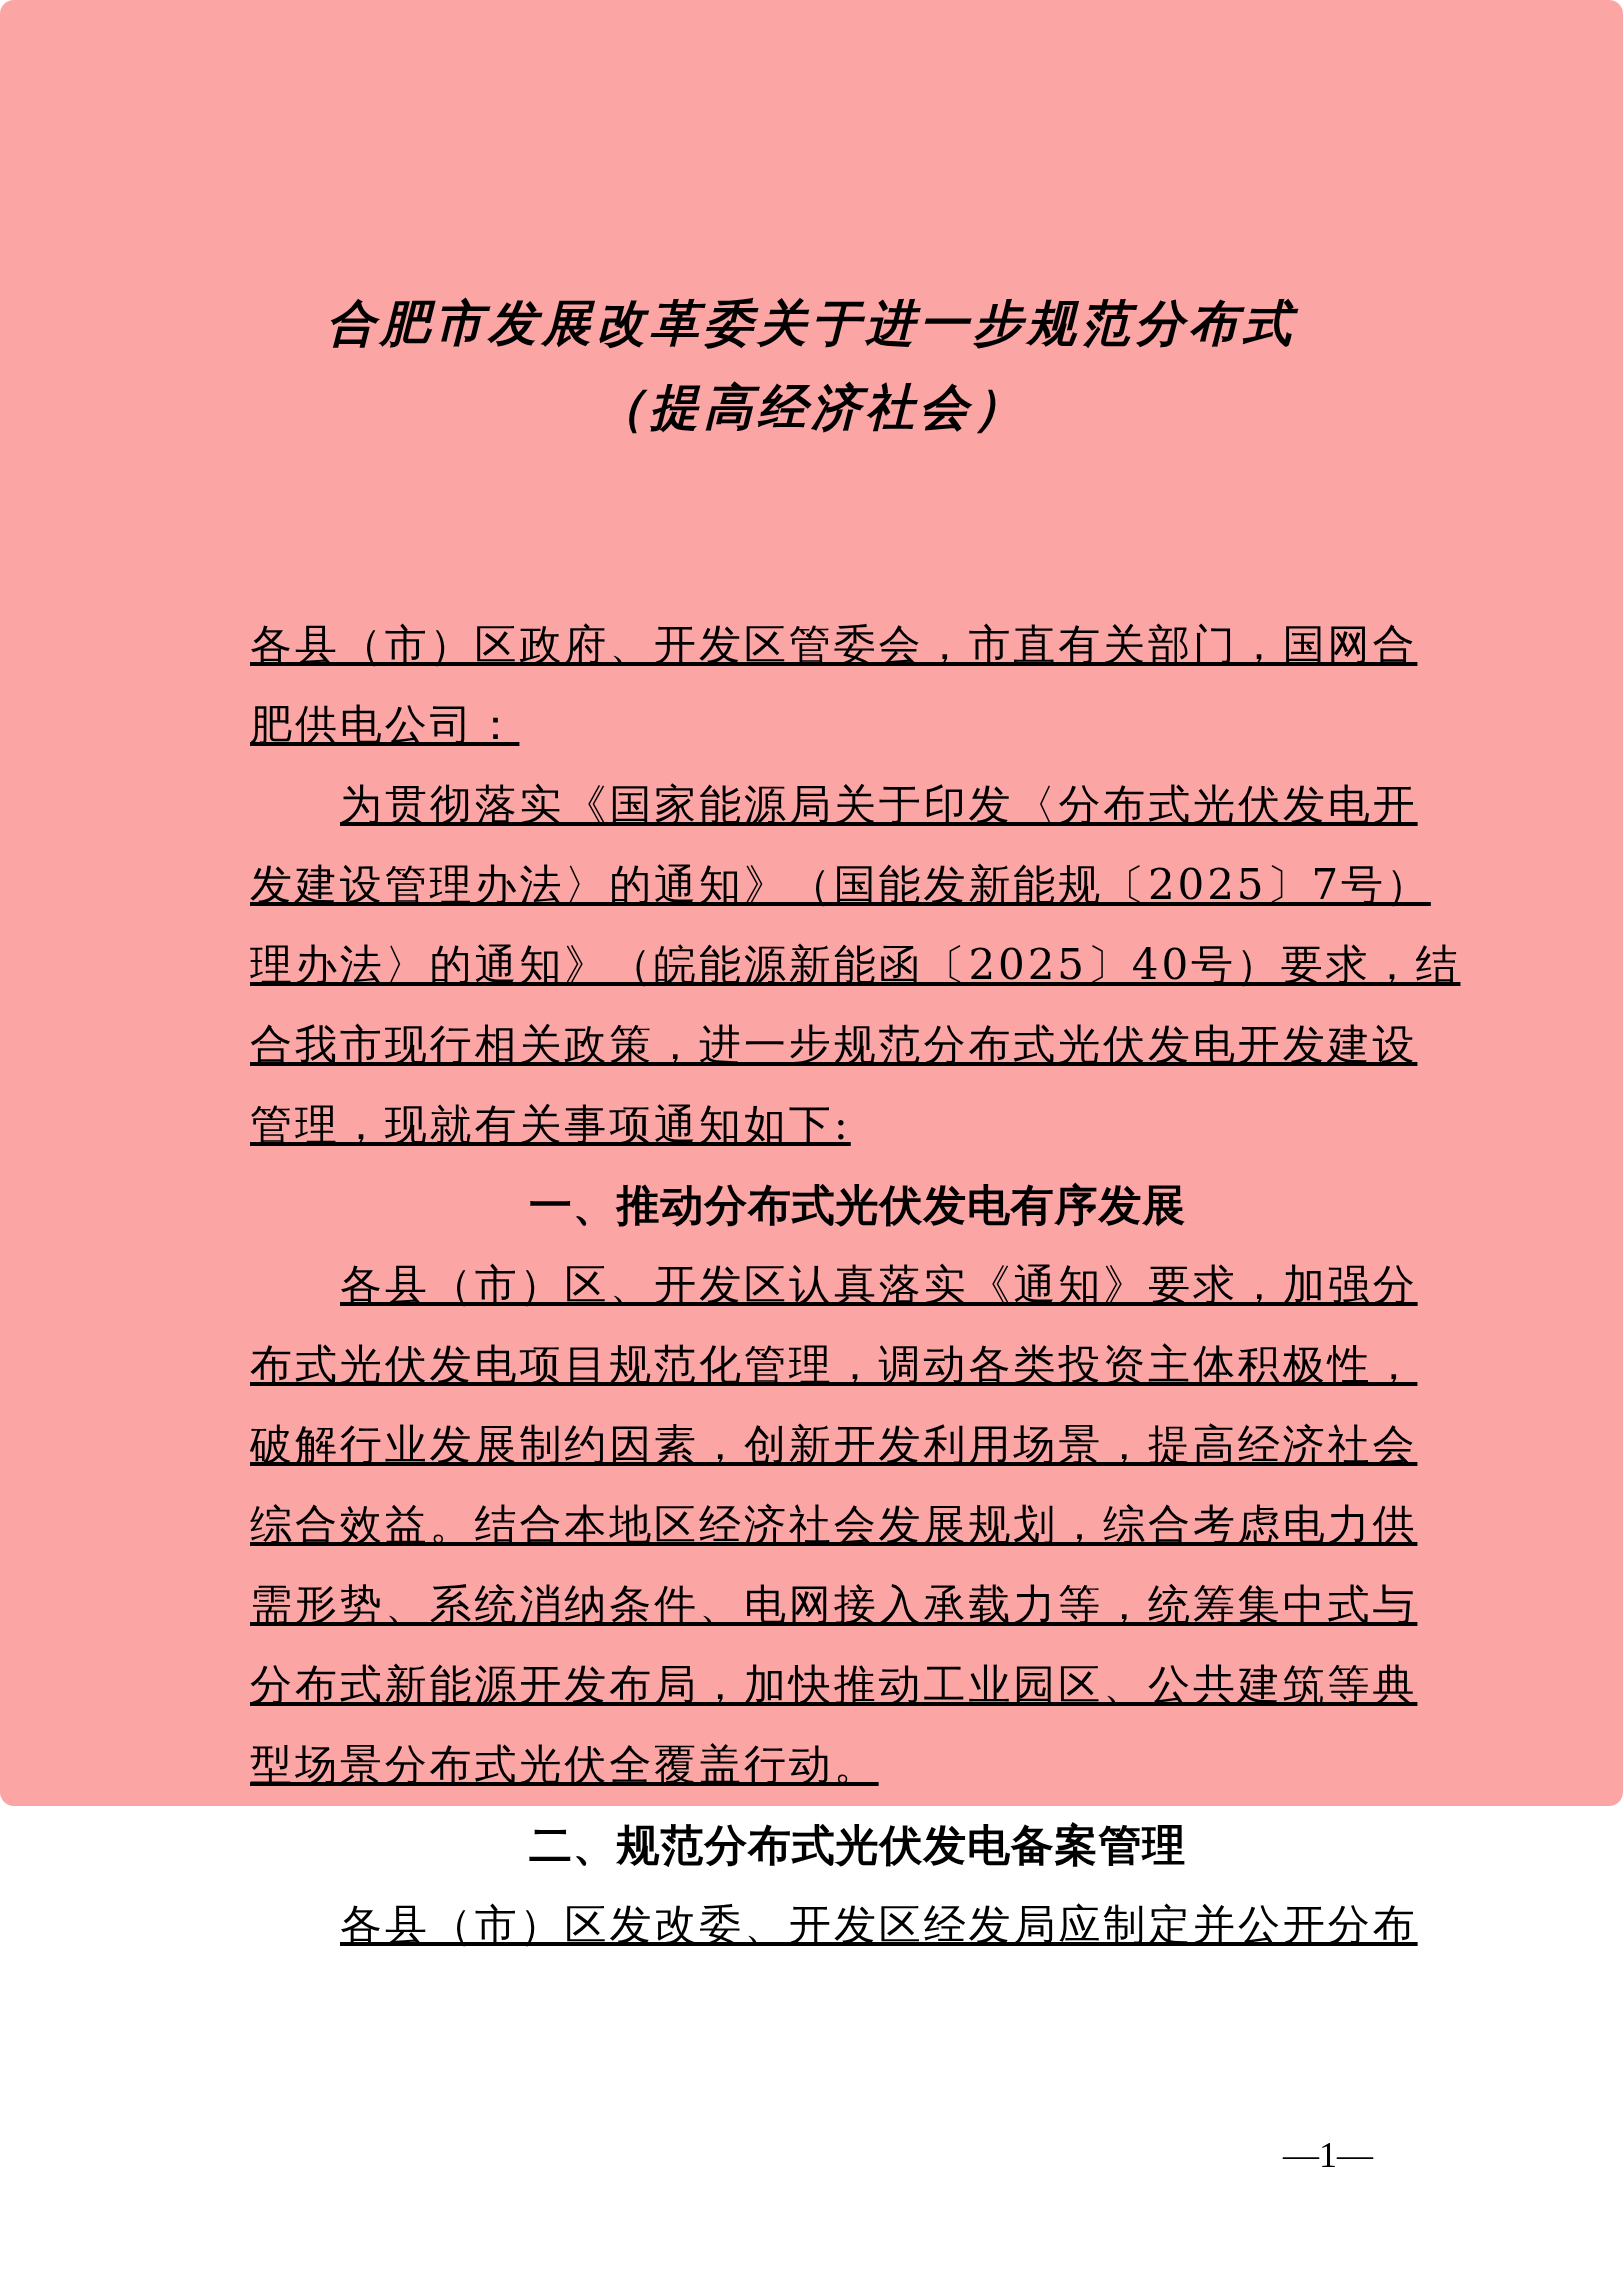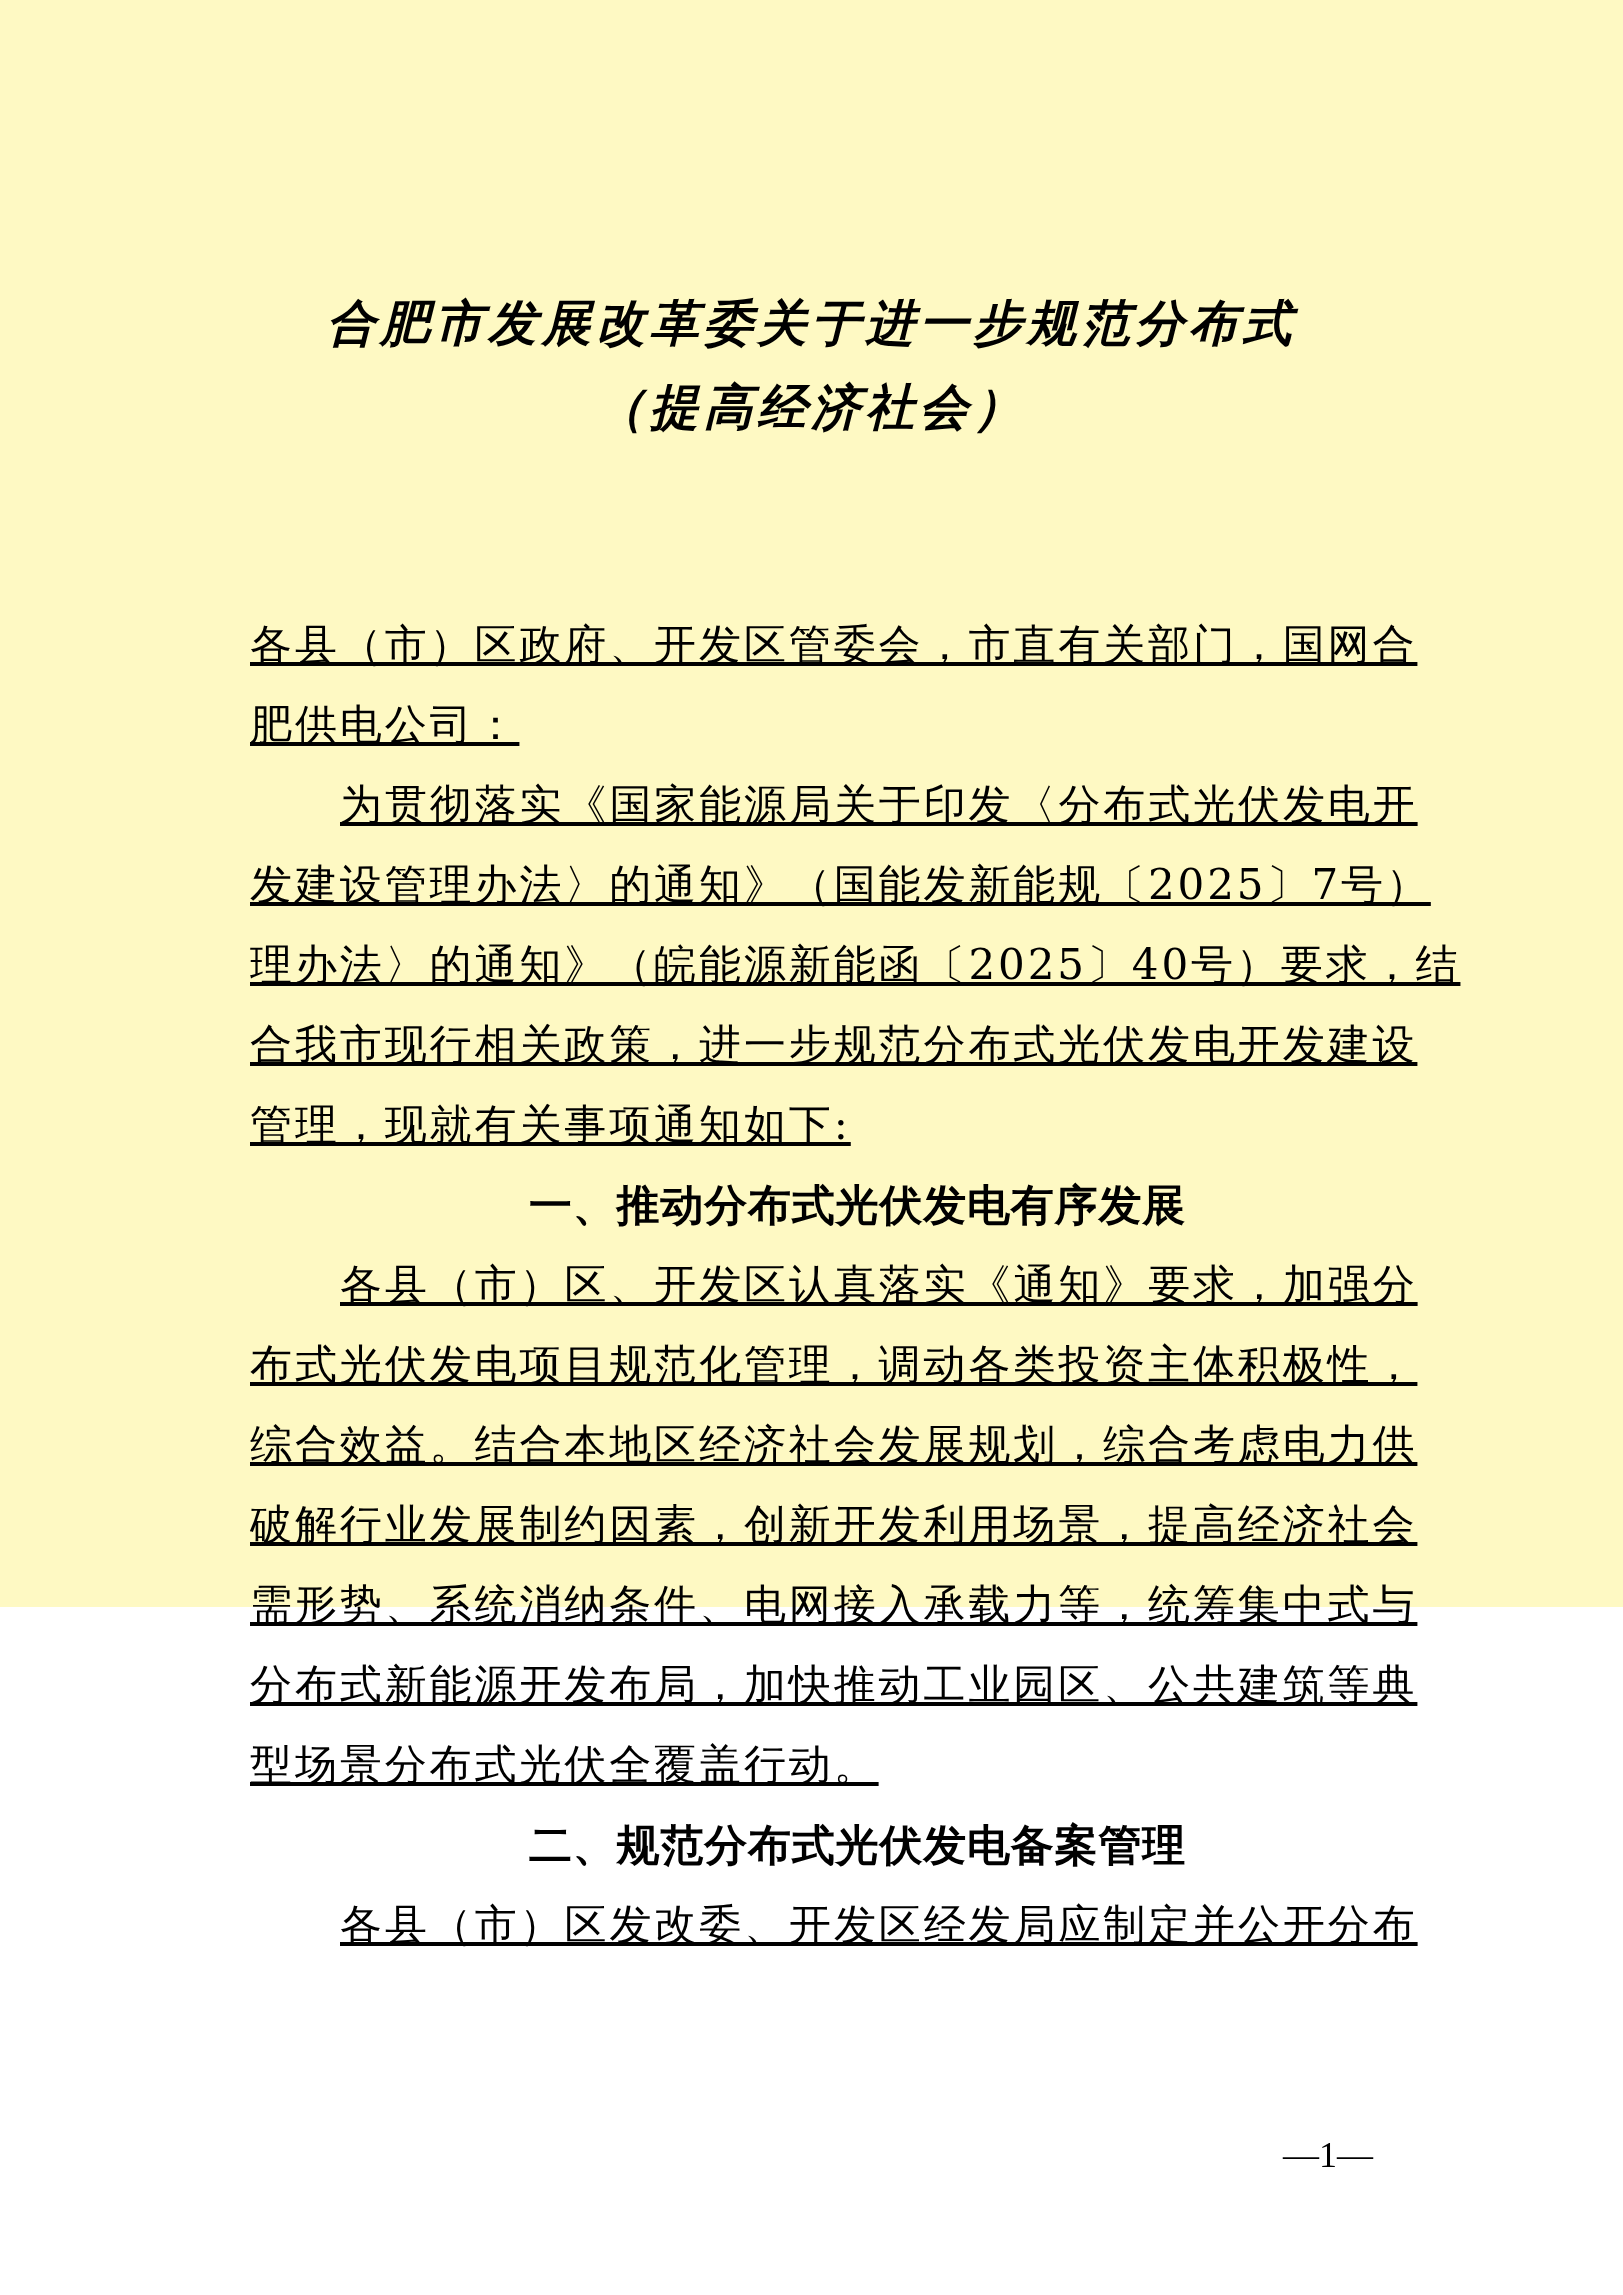--- a/index.html
+++ b/index.html
@@ -1,17 +1,17 @@
 <!DOCTYPE html>
 <html style="font-size:13px"><head>
 <meta charset="utf-8">
 <style>
   html, body { margin: 0; padding: 0; background: #ffffff; }
   body { width: 1623px; height: 2295px; position: relative; overflow: hidden; color: #000; }
-  .page { position: absolute; left: 0; top: 0; width: 1623px; height: 1607px; background: #fef9c3; }
+  .page { position: absolute; left: 0; top: 0; width: 1623px; height: 1806px; background: #fca5a5; border-radius: 14px; }
   .title-block { position: absolute; left: 0; top: 281px; width: 1623px; text-align: center; }
   .title-line {
     font-family: "DejaVu Serif", "Liberation Serif", serif;
     font-size: 49px; font-style: italic; font-weight: bold;
     line-height: 84px; letter-spacing: 4.9px; white-space: nowrap;
   }
   .body { position: absolute; left: 250px; top: 605px; width: 1129px; }
   .p {
     font-family: "DejaVu Serif", "Liberation Serif", serif;
     font-size: 42px; line-height: 80px; letter-spacing: 2.9px;
@@ -52,22 +52,22 @@
       <span class="line">发建设管理办法〉的通知》（国能发新能规〔2025〕7号）</span>
       <span class="line">理办法〉的通知》（皖能源新能函〔2025〕40号）要求，结</span>
       <span class="line">合我市现行相关政策，进一步规范分布式光伏发电开发建设</span>
       <span class="line">管理，现就有关事项通知如下:</span>
     </p>
 
     <h2 class="h">一、推动分布式光伏发电有序发展</h2>
     <p class="p">
       <span class="line" style="padding-left:90px">各县（市）区、开发区认真落实《通知》要求，加强分</span>
       <span class="line">布式光伏发电项目规范化管理，调动各类投资主体积极性，</span>
+      <span class="line">破解行业发展制约因素，创新开发利用场景，提高经济社会</span>
       <span class="line">综合效益。结合本地区经济社会发展规划，综合考虑电力供</span>
-      <span class="line">破解行业发展制约因素，创新开发利用场景，提高经济社会</span>
       <span class="line">需形势、系统消纳条件、电网接入承载力等，统筹集中式与</span>
       <span class="line">分布式新能源开发布局，加快推动工业园区、公共建筑等典</span>
       <span class="line">型场景分布式光伏全覆盖行动。</span>
     </p>
 
     <h2 class="h">二、规范分布式光伏发电备案管理</h2>
     <p class="p">
       <span class="line" style="padding-left:90px">各县（市）区发改委、开发区经发局应制定并公开分布</span>
     </p>
 

